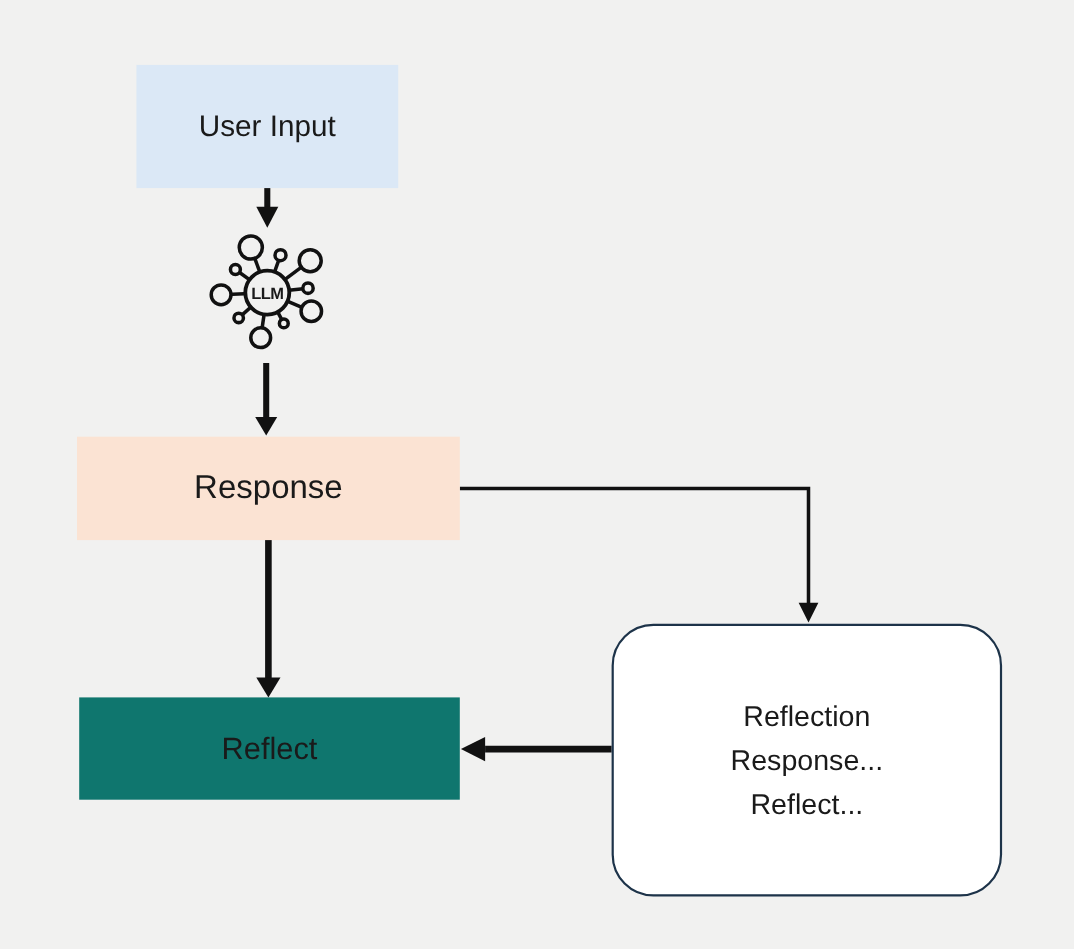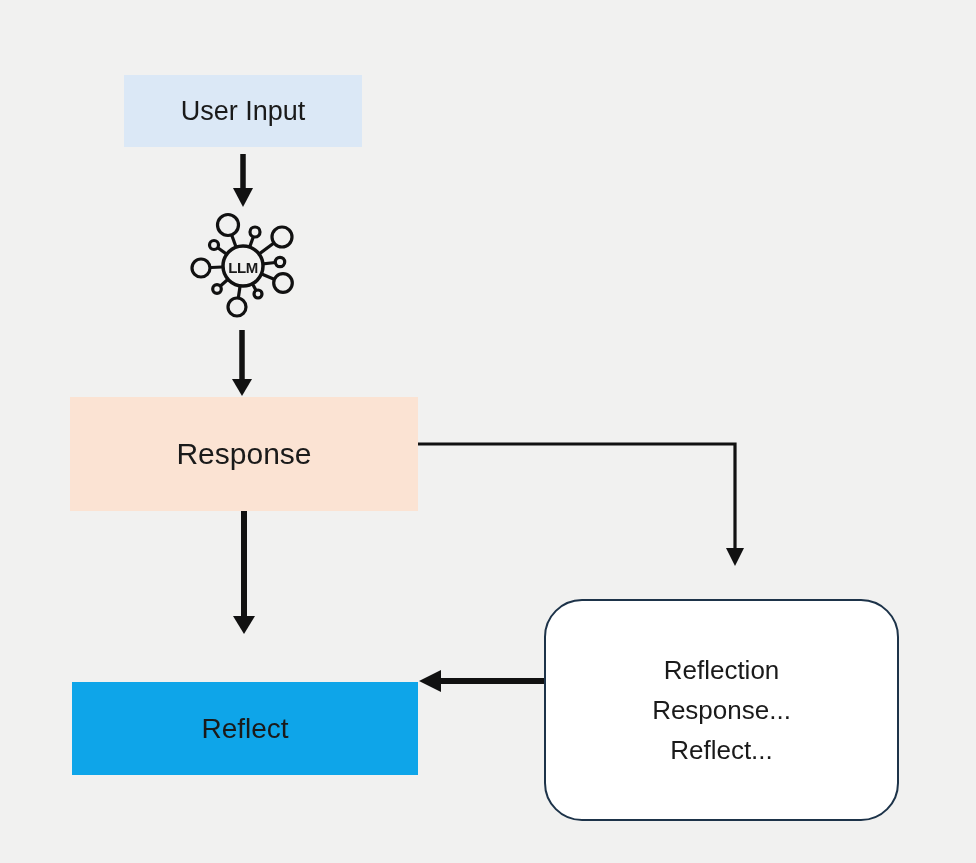--- a/index.html
+++ b/index.html
@@ -21,43 +21,42 @@
   }
   .node {
     position: absolute;
     display: flex;
     align-items: center;
     justify-content: center;
     text-align: center;
     box-sizing: border-box;
   }
   .node-user-input {
-    left: 124px; top: 75px;
-    width: 238px; height: 72px;
+    left: 124px; top: 59px;
+    width: 238px; height: 112px;
     font-size: 27px;
   }
   .node-response {
     left: 70px; top: 397px;
-    width: 348px; height: 114px;
+    width: 348px; height: 94px;
     font-size: 30px;
   }
   .node-reflect {
     left: 72px; top: 634px;
     width: 346px; height: 93px;
     font-size: 28px;
   }
   .node-reflection-note {
-    left: 544px; top: 567px;
-    width: 355px; height: 222px;
+    left: 556px; top: 567px;
+    width: 355px; height: 248px;
     border: 2.5px solid;
     border-radius: 38px;
     flex-direction: column;
     font-size: 26px;
     line-height: 40px;
-    margin-top: 32px;
   }
   .llm-icon {
     position: absolute;
     left: 183px; top: 206px;
   }
   .llm-icon text {
     font-family: "Liberation Sans", sans-serif;
     font-weight: bold;
     font-size: 15px;
     letter-spacing: -0.5px;
@@ -132,21 +131,21 @@
         <circle cx="60" cy="60" r="20" stroke-width="3.5"></circle>
       </g>
     </g>
     <text x="60" y="61" text-anchor="middle" dominant-baseline="central" stroke="none" style="fill: rgb(26, 26, 26);">LLM</text>
   </svg>
 
   <div class="node node-response" style="background-color: rgb(251, 227, 211);">
     <span>Response</span>
   </div>
 
-  <div class="node node-reflect" style="background-color: #0ea5e9; margin-top: 48px;">
+  <div class="node node-reflect" style="background-color: #0f766e;">
     <span>Reflect</span>
   </div>
 
   <div class="node node-reflection-note" style="background-color: rgb(255, 255, 255); border-color: rgb(29, 51, 73);">
     <span>Reflection</span>
     <span>Response...</span>
     <span>Reflect...</span>
   </div>
 
 </div>

